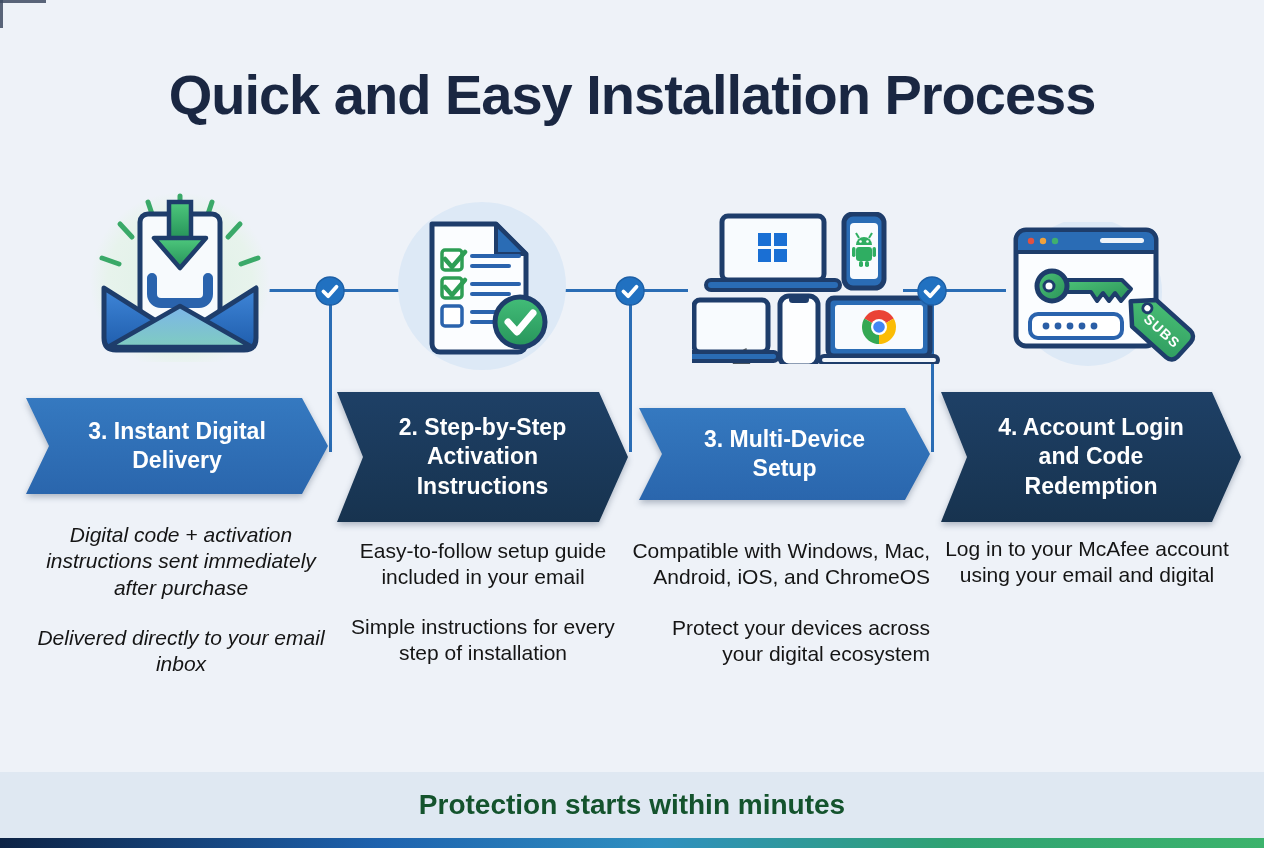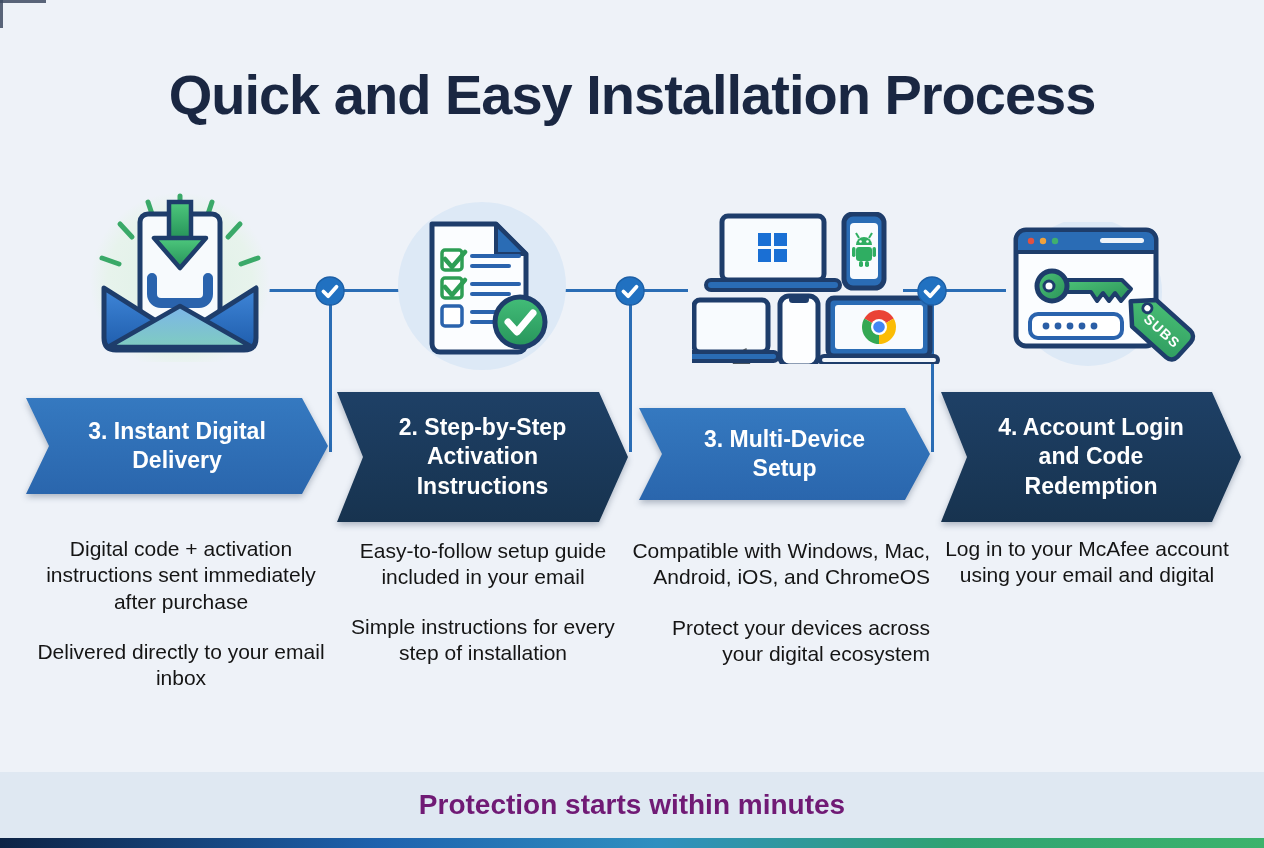--- a/index.html
+++ b/index.html
@@ -35,21 +35,21 @@
   .b4{width:300px;height:130px;clip-path:polygon(0 0,271px 0,300px 65px,271px 130px,0 130px,26px 65px);}
 
   
   .col{position:absolute;display:flex;flex-direction:column;gap:24px;text-align:center;
        font-size:21px;line-height:1.25;color:#151515;font-weight:500;}
   .col p{margin:0;}
 
   
   .footer-band{position:absolute;left:0;top:772px;width:1264px;height:66px;background:#dfe8f2;
                display:flex;align-items:center;justify-content:center;}
-  .footer-text{font-size:28px;font-weight:700;color:#701a75;}
+  .footer-text{font-size:28px;font-weight:700;color:#14532d;}
   .grad-bar{position:absolute;left:0;top:838px;width:1264px;height:10px;
             background:linear-gradient(90deg,#0d2345 0%,#1e62ae 30%,#2f8fc0 52%,#2fa273 75%,#3cb36c 100%);}
 </style>
 </head>
 <body>
 
 <div class="stage">
 
   <div class="edge-top"></div>
   <div class="edge-left"></div>
@@ -267,21 +267,21 @@
     <div class="banner blue b3">
       <span>3. Multi-Device Setup</span>
     </div>
   </div>
   <div class="banner-wrap" style="left:941px;top:392px;">
     <div class="banner navy b4">
       <span>4. Account Login and Code Redemption</span>
     </div>
   </div>
 
-  <div class="col" style="left:26px;top:536px;width:310px;">
+  <div class="col" style="left:26px;top:522px;width:310px;font-style:italic;">
     <p>Digital code + activation instructions sent immediately after purchase</p>
     <p>Delivered directly to your email inbox</p>
   </div>
   <div class="col" style="left:332px;top:538px;width:302px;gap:23px;">
     <p>Easy-to-follow setup guide included in your email</p>
     <p>Simple instructions for every step of installation</p>
   </div>
   <div class="col" style="left:630px;top:538px;width:300px;text-align:right;">
     <p>Compatible with Windows, Mac, Android, iOS, and ChromeOS</p>
     <p>Protect your devices across your digital ecosystem</p>

